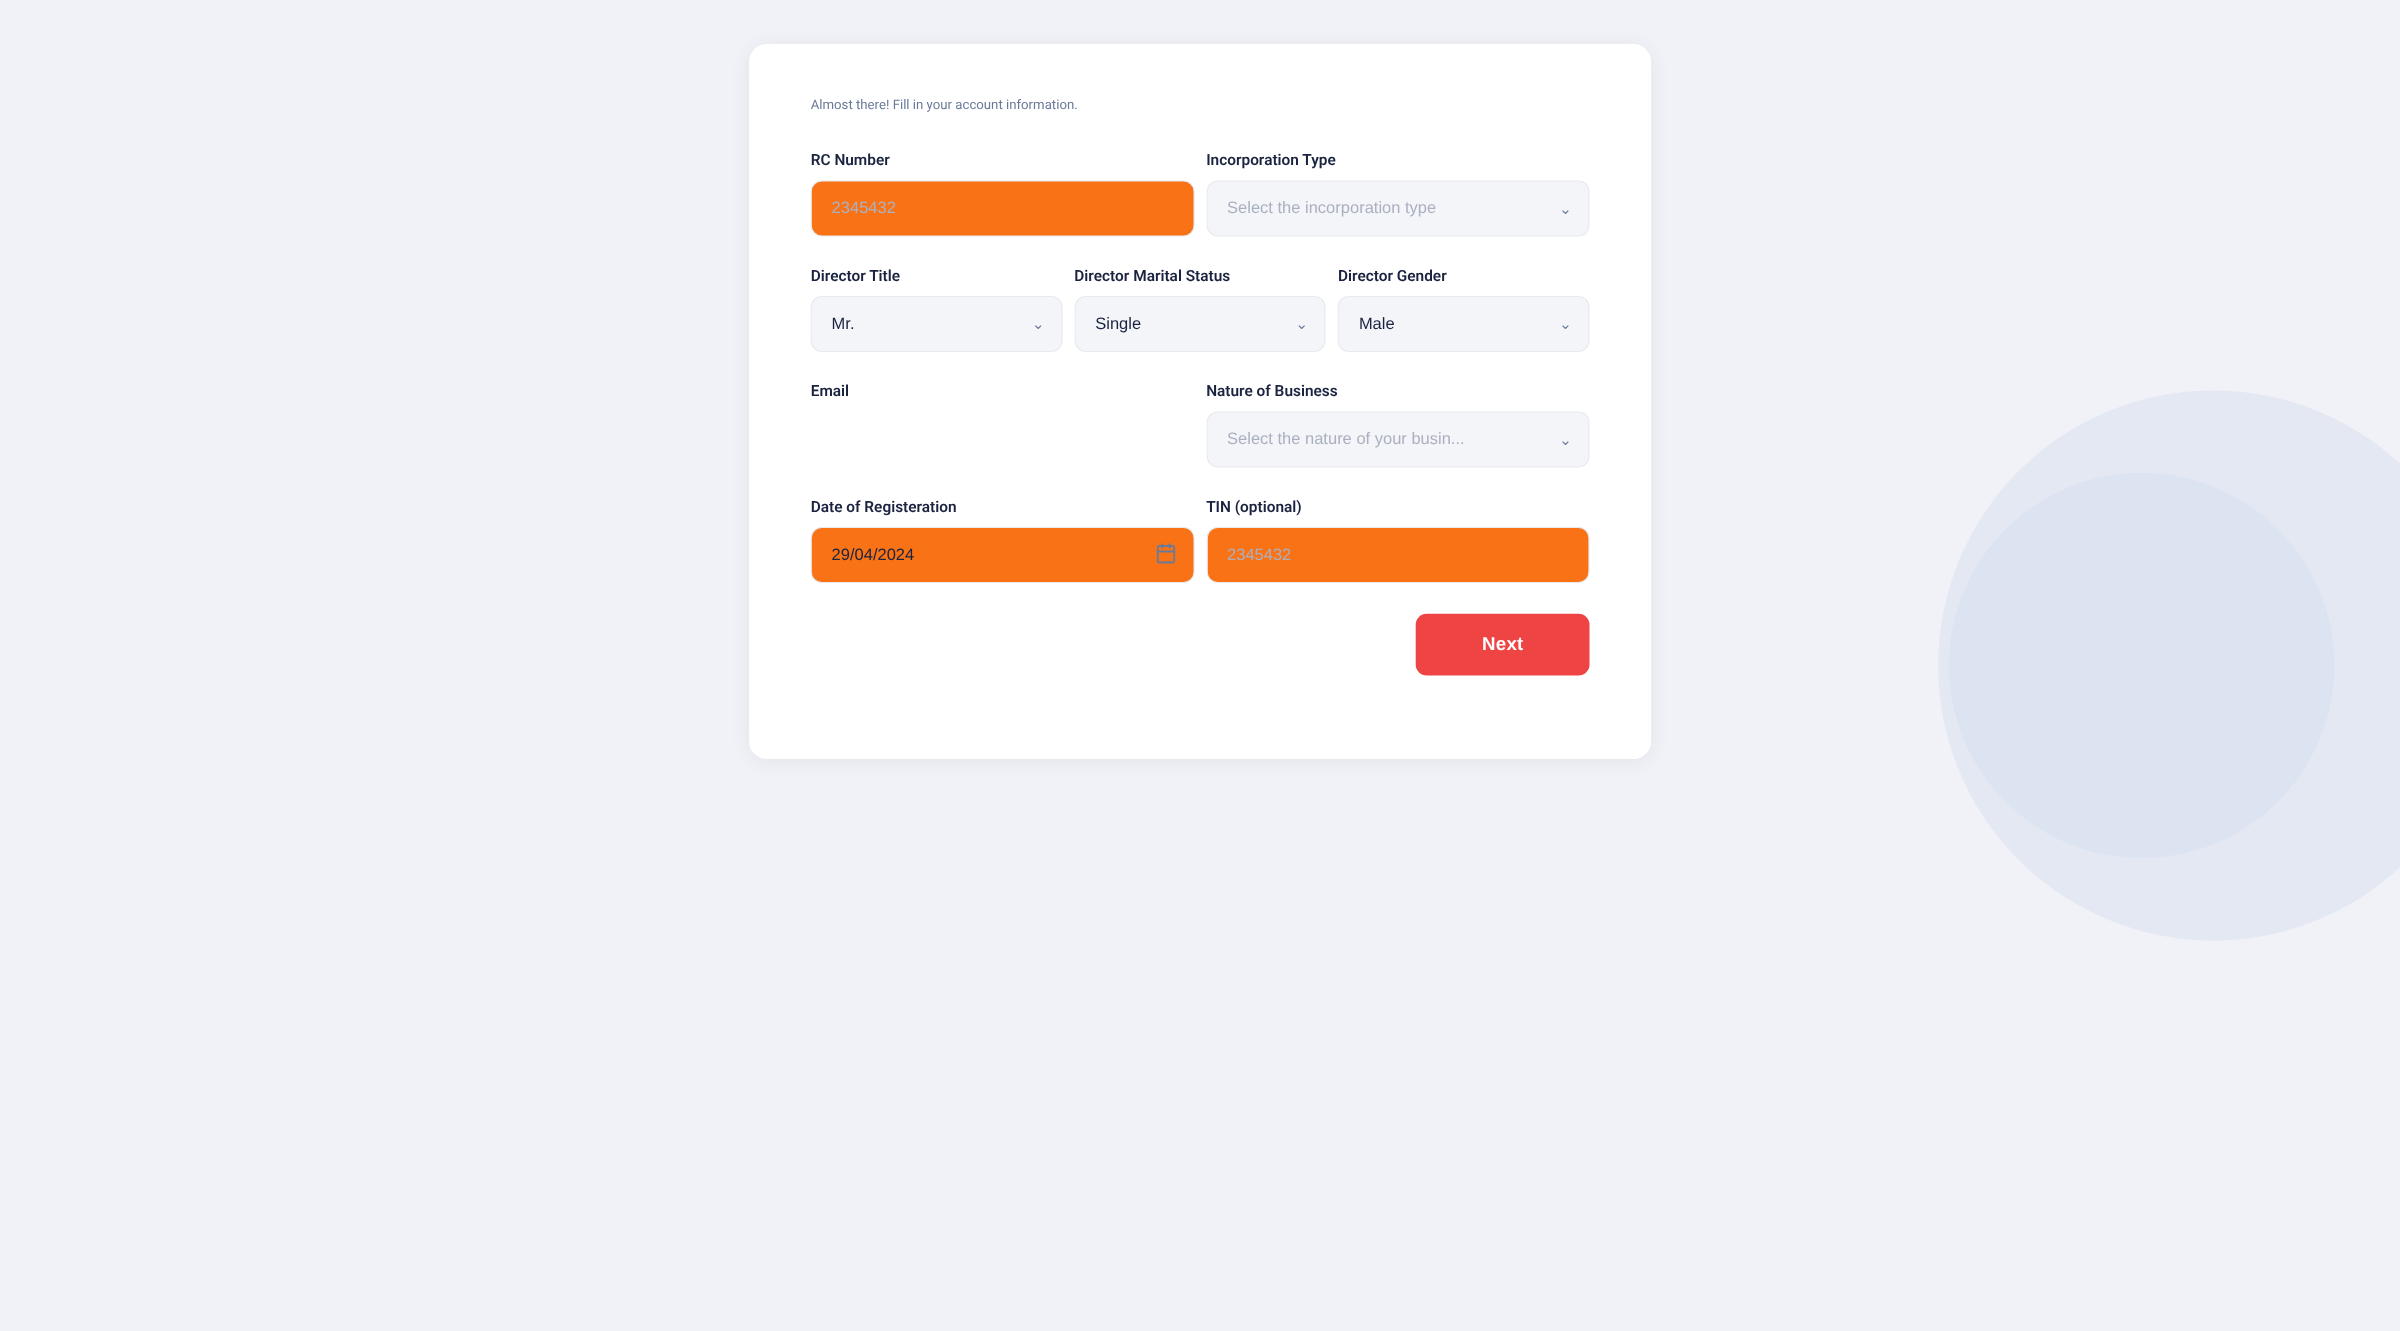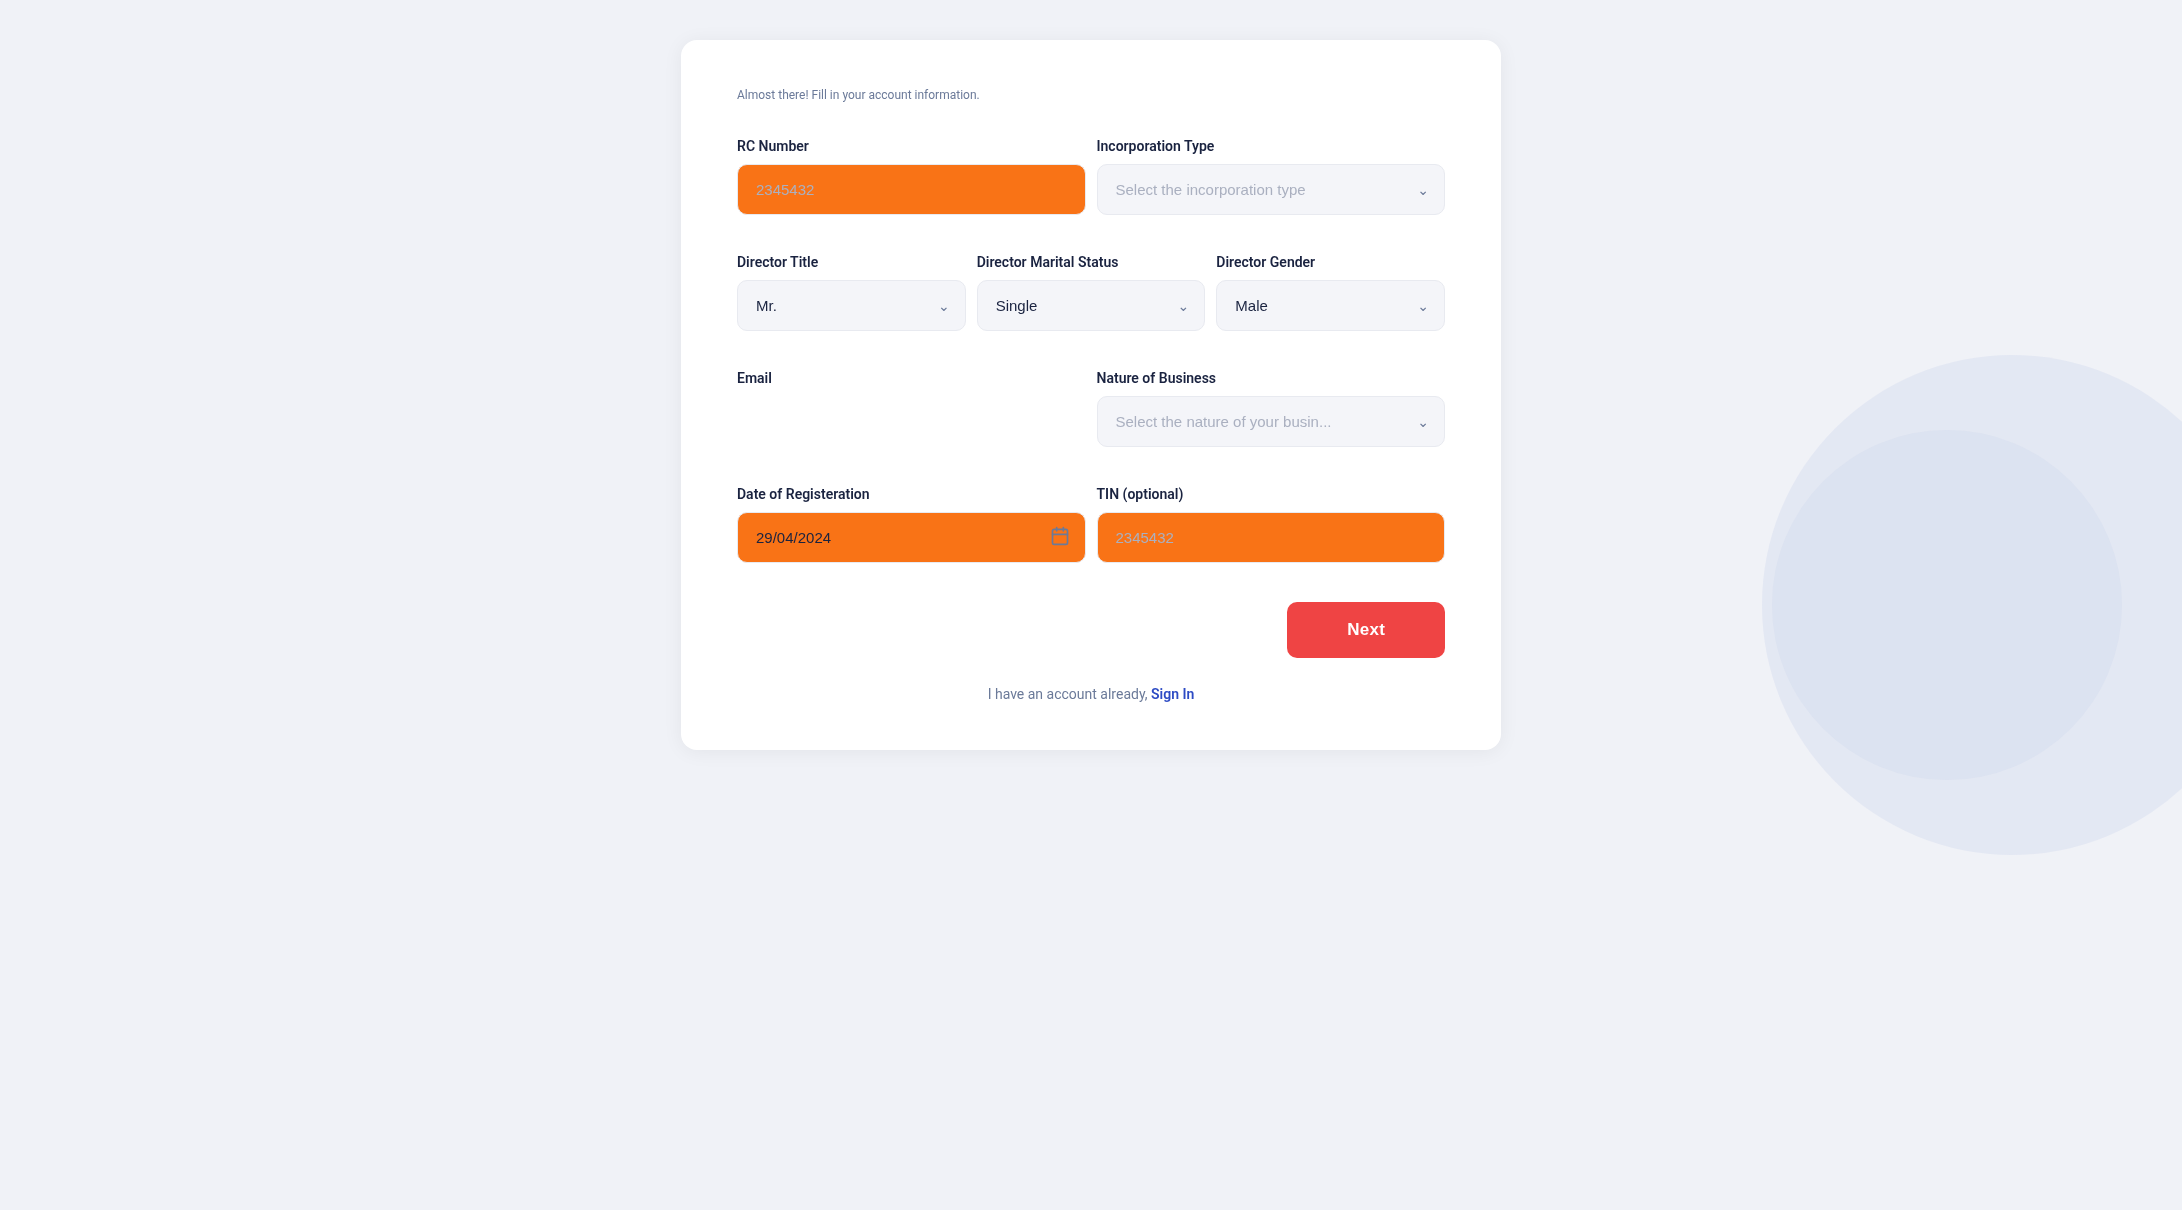--- a/index.html
+++ b/index.html
@@ -75,21 +75,21 @@
 
     .page-subtitle {
       font-size: 12px;
       color: #6b7a99;
       margin-bottom: 36px;
     }
 
     .form-row {
       display: flex;
       gap: 11px;
-      margin-bottom: 39px;
+      margin-bottom: 28px;
     }
 
     .form-group {
       display: flex;
       flex-direction: column;
       flex: 1;
     }
 
     .form-label {
       font-size: 14px;
@@ -304,18 +304,14 @@
       <div class="form-group">
         <label class="form-label">TIN (optional)</label>
         <input type="text" class="form-input" placeholder="2345432" style="">
       </div>
     </div>
 
     <div class="button-row">
       <button class="next-button">Next</button>
     </div>
 
-    <div class="signin-row">
-      <span>I have an account already,</span>
-      <a class="signin-link" href="#">Sign In</a>
-    </div>
   </div>
 </div>
 
 </body></html>

